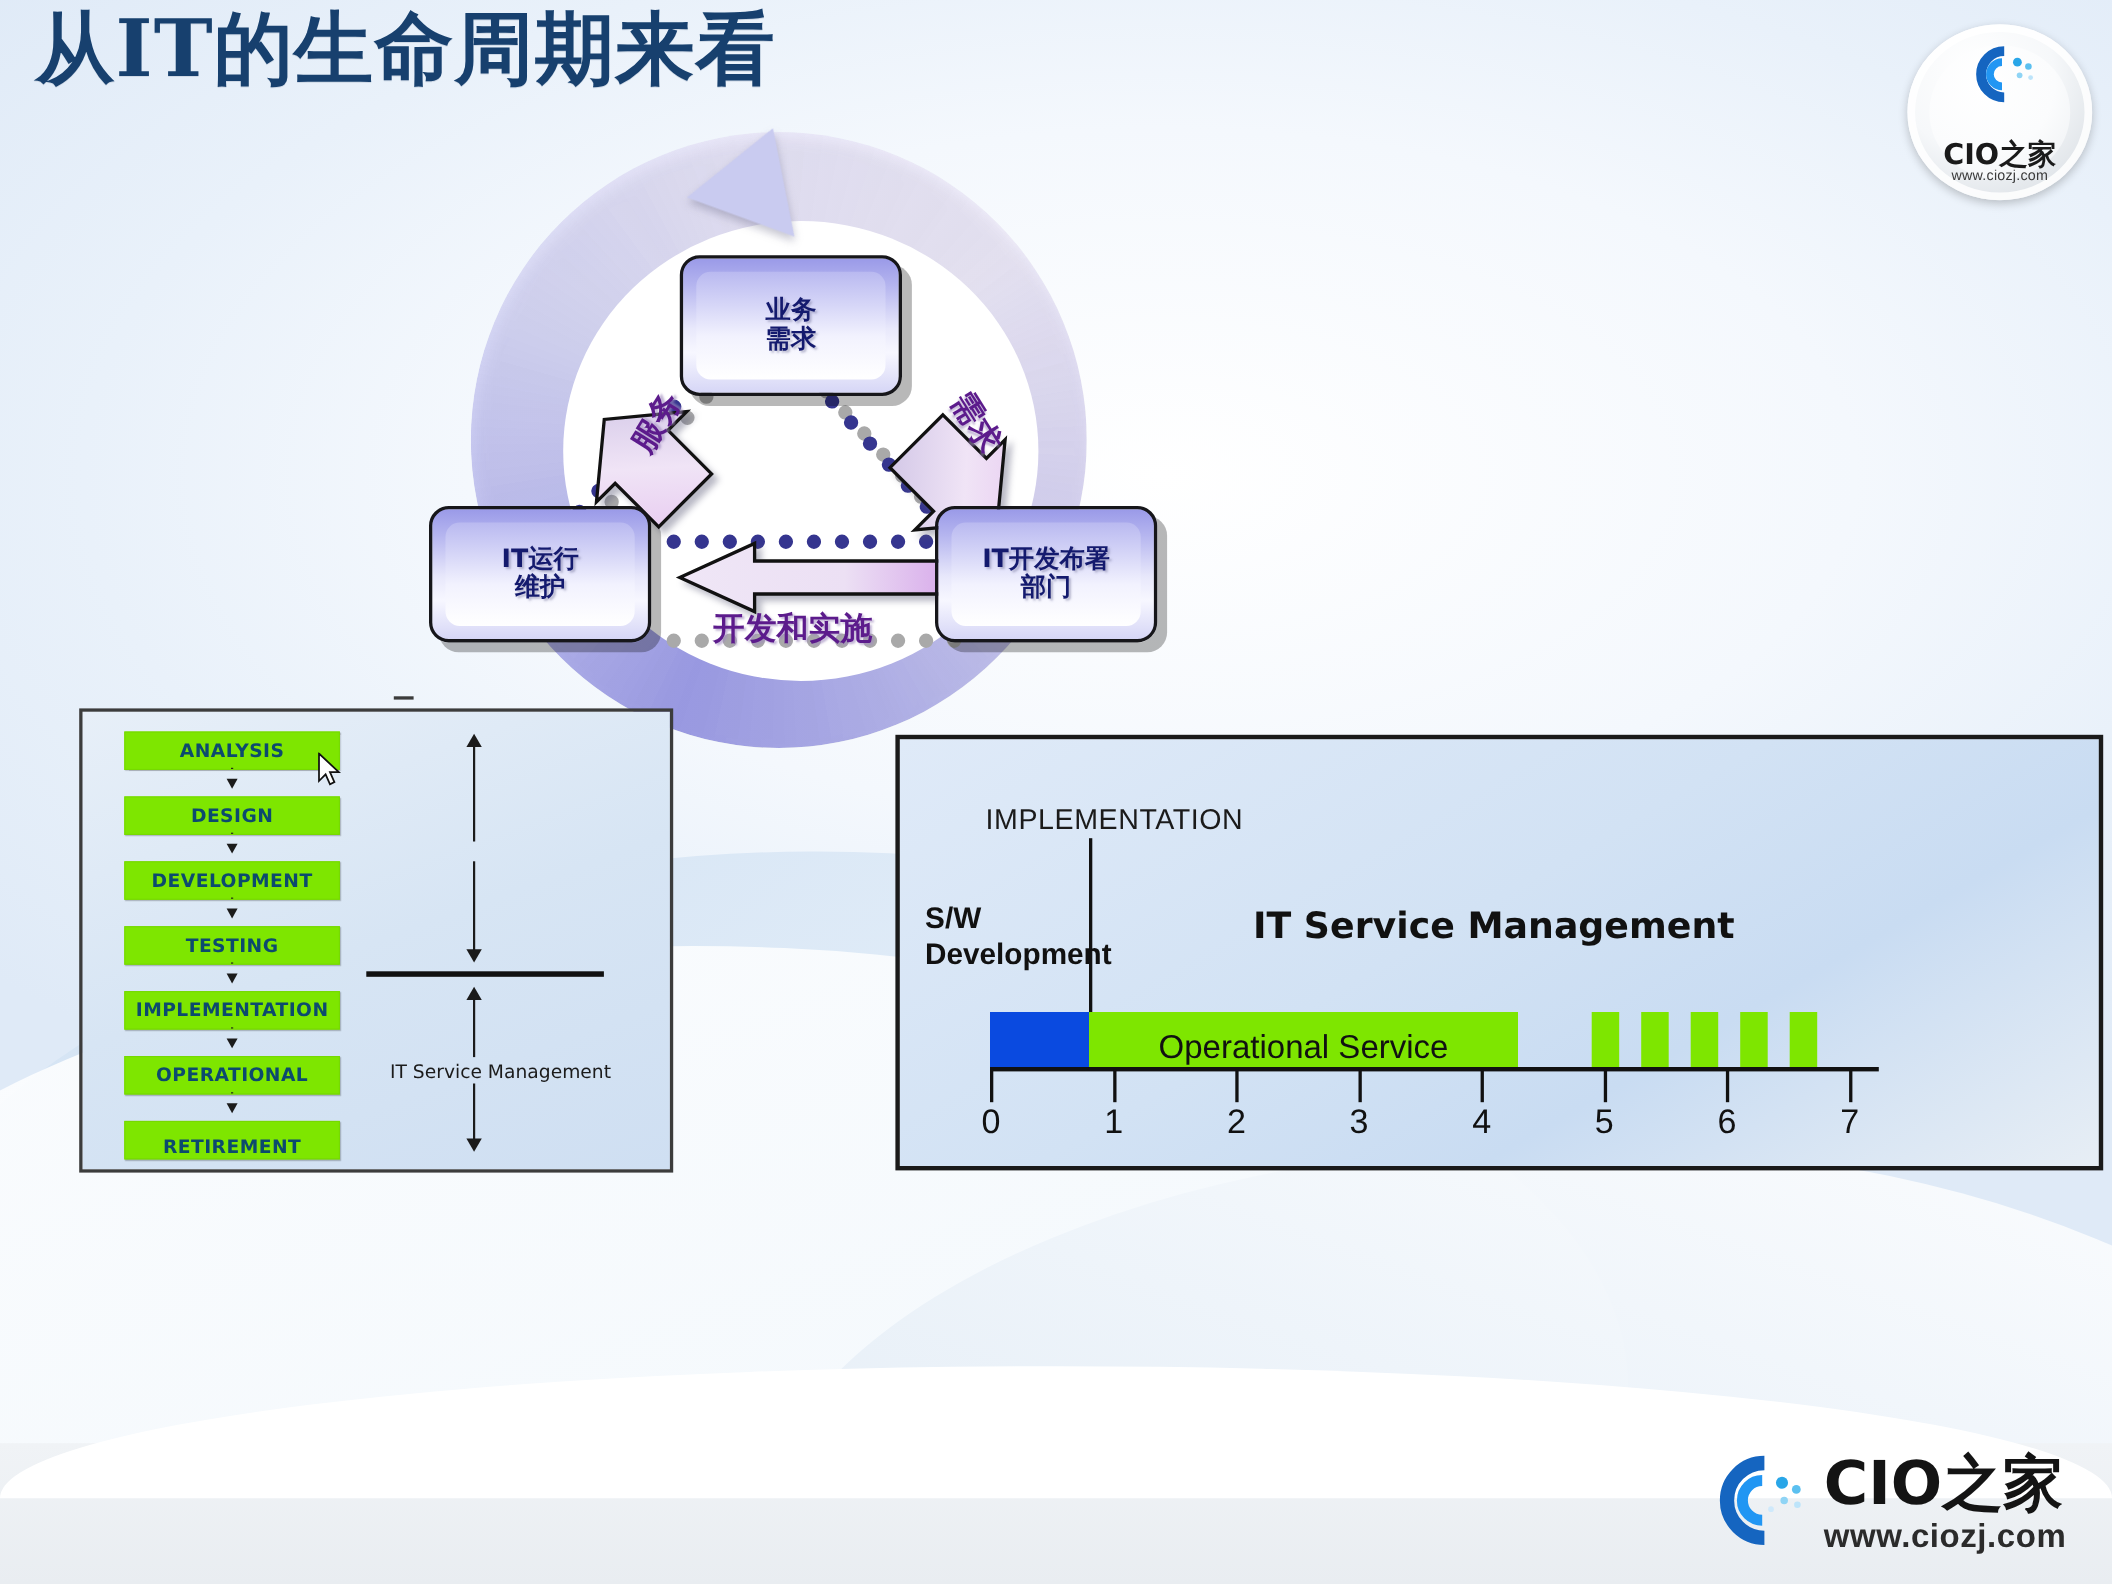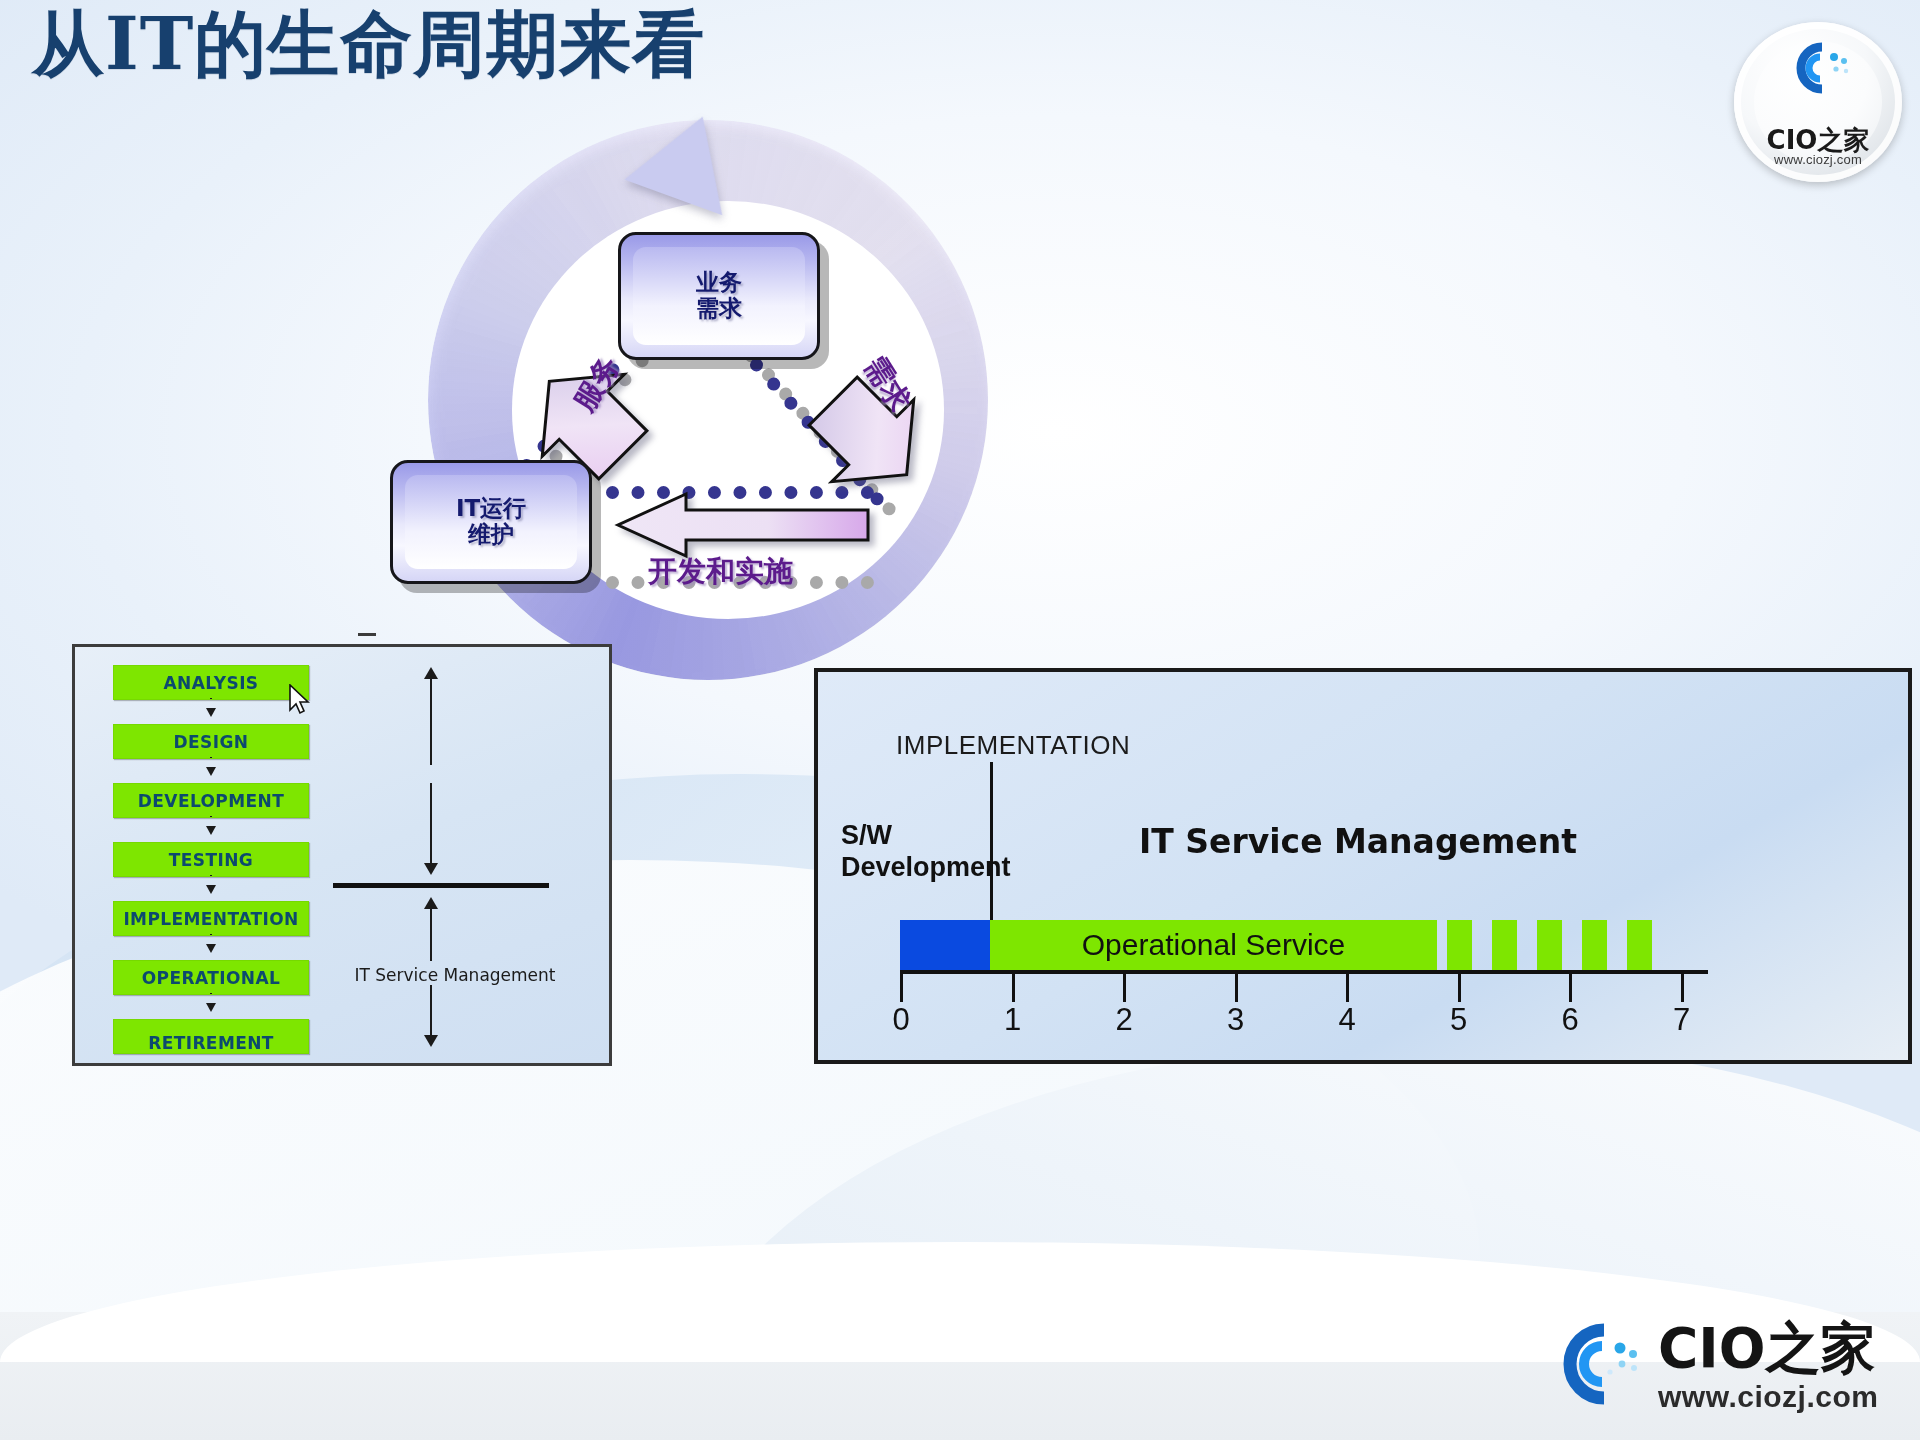--- a/index.html
+++ b/index.html
@@ -147,22 +147,22 @@
   #panel-right .pr-inner{position:absolute;inset:0;}
   .tl-implabel{position:absolute;left:78px;top:58px;font-size:26px;color:#1b1b1b;
      font-family:"Liberation Sans","DejaVu Sans",sans-serif;letter-spacing:.5px;}
   .tl-impline{position:absolute;left:172px;top:90px;width:3px;height:160px;background:#111;}
   .tl-swlabel{position:absolute;left:23px;top:148px;width:150px;font-weight:bold;
      font-size:27px;line-height:1.18;color:#111;}
   .tl-itsm{position:absolute;left:300px;top:150px;width:480px;text-align:center;
      font-weight:bold;font-size:33px;color:#111;
      font-family:"DejaVu Sans","Liberation Sans",sans-serif;}
   .tl-bar-sw{position:absolute;left:82px;top:248px;width:90px;height:50px;background:#0a4ae0;}
-  .tl-bar-ops{position:absolute;left:172px;top:248px;width:447px;height:50px;background:#7ee600;
-     display:flex;align-items:center;justify-content:center;}
+  .tl-bar-ops{position:absolute;left:172px;top:248px;width:390px;height:50px;background:#7ee600;
+     display:flex;align-items:flex-end;justify-content:center;}
   .tl-bar-ops span{font-size:30px;color:#111;font-family:"Liberation Sans","DejaVu Sans",sans-serif;}
   .tl-dash{position:absolute;top:248px;width:25px;height:50px;background:#7ee600;}
   .tl-axis{position:absolute;left:82px;top:298px;width:808px;height:4px;background:#111;}
   .tl-tick{position:absolute;top:300px;width:3px;height:30px;background:#111;}
   .tl-num{position:absolute;top:330px;width:34px;text-align:center;font-size:31px;color:#111;
      font-family:"Liberation Sans","DejaVu Sans",sans-serif;}
   .tl-xlabel{position:absolute;left:0;right:0;top:388px;text-align:center;font-size:25px;color:#1b1b1b;
      letter-spacing:.6px;}
 </style>
 </head>
@@ -256,20 +256,26 @@
     <div class="node" id="node-biz">
       <div class="inner">
         <div class="label">业务
 需求</div>
       </div>
     </div>
     <div class="node" id="node-ops">
       <div class="inner">
         <div class="label">IT运行
 维护</div>
+      </div>
+    </div>
+    <div class="node" id="node-dev">
+      <div class="inner">
+        <div class="label">IT开发布署
+部门</div>
       </div>
     </div>
   </div>
 
   <div id="panel-left">
     <div class="tick-top"></div>
 
     <div class="wf-col" id="wf-col">
         <div class="wf-item" style="background: rgb(126, 230, 0);">
           <span>ANALYSIS</span>

